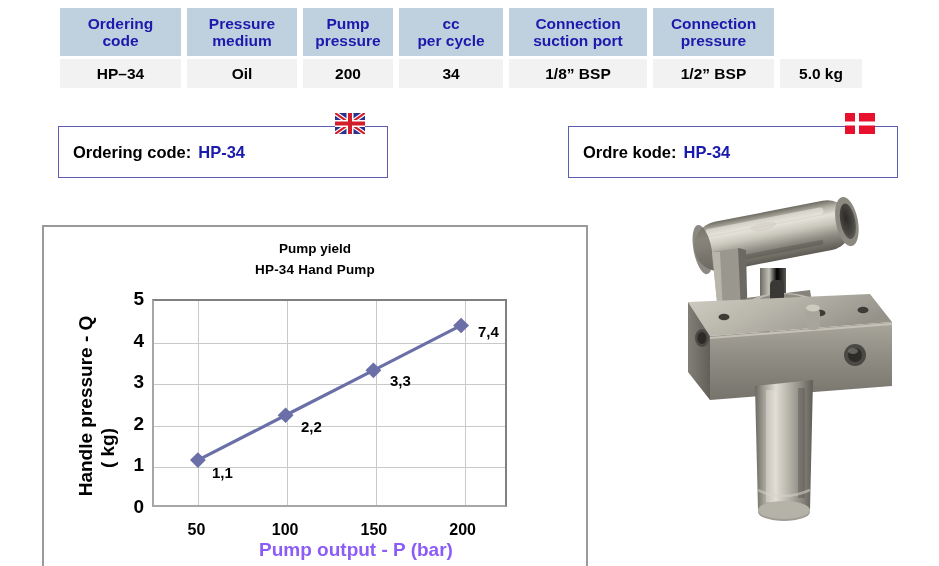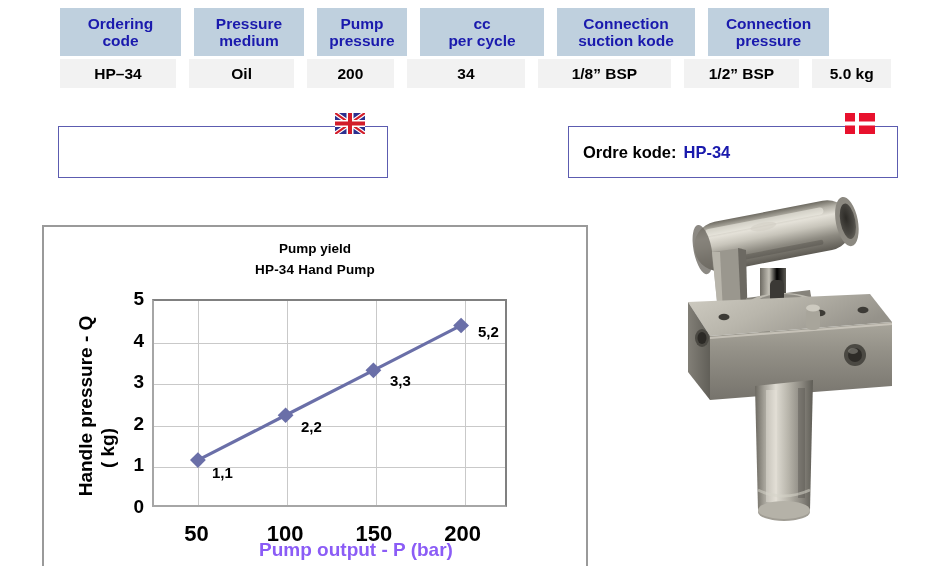--- a/index.html
+++ b/index.html
@@ -10,39 +10,39 @@
     font-family: "Liberation Sans", sans-serif;
     overflow: hidden;
   }
   #page { position: relative; width: 939px; height: 566px; background:#fff; }
 
   
   #spec-table {
     position: absolute; left: 60px; top: 8px; width: 831px; height: 80px;
     display: flex; flex-direction: column; gap: 3px;
   }
-  .tbl-row { display: flex; gap: 13px; }
+  .tbl-row { display: flex; gap: 6px; }
   .tbl-head-row { height: 48px; }
   .tbl-data-row { height: 29px; }
   .cell {
     display: flex; align-items: center; justify-content: center;
     text-align: center; line-height: 1.12;
   }
   .tbl-head-row .cell {
     background: #bfd0de; color: #1a1aad;
     font-weight: bold; font-size: 15.5px;
   }
   .tbl-data-row .cell {
     background: #f2f2f2; color: #000;
     font-weight: bold; font-size: 15.5px;
   }
   .c0 { width: 121px; }
   .c1 { width: 110px; }
   .c2 { width: 90px; }
-  .c3 { width: 124px; }
+  .c3 { width: 104px; }
   .c4 { width: 138px; }
   .c5 { width: 121px; }
   .c6 { width: 82px; }
 
   
   .order-box {
     position: absolute;
     border: 1.4px solid #5c5cb0;
     background: #ffffff;
   }
@@ -107,21 +107,21 @@
   .gl-v { position: absolute; top: 0; bottom: 0; width: 1px; background: #c9c9c9; }
   #series-svg { position: absolute; left: 0; top: 0; width: 100%; height: 100%; }
   .pt-label {
     position: absolute; font-size: 15px; font-weight: bold; color: #000;
     white-space: nowrap;
   }
 
   
   .xtick {
     position: absolute; width: 60px; text-align: center;
-    font-size: 22px; font-weight: bold; color: #000;
+    font-size: 16px; font-weight: bold; color: #000;
     transform: translateX(-50%);
   }
   #x-axis-title {
     position: absolute; left: 90px; right: 8px; bottom: 16px;
     text-align: center; font-size: 19px; font-weight: bold; color: #8b5cf6;
   }
 
   
   #product-figure {
     position: absolute; left: 620px; top: 190px; width: 320px; height: 376px;
@@ -141,38 +141,41 @@
       <div class="cell c1">
         <span><span>Pressure</span><br><span>medium</span></span>
       </div>
       <div class="cell c2">
         <span><span>Pump</span><br><span>pressure</span></span>
       </div>
       <div class="cell c3">
         <span><span>cc</span><br><span>per cycle</span></span>
       </div>
       <div class="cell c4">
-        <span><span>Connection</span><br><span>suction kode</span></span>
+        <span><span>Connection</span><br><span>suction port</span></span>
       </div>
       <div class="cell c5">
         <span><span>Connection</span><br><span>pressure</span></span>
       </div>
     </div>
     <div class="tbl-row tbl-data-row">
       <div class="cell c0">HP–34</div>
       <div class="cell c1">Oil</div>
       <div class="cell c2">200</div>
       <div class="cell c3">34</div>
       <div class="cell c4">1/8” BSP</div>
       <div class="cell c5">1/2” BSP</div>
       <div class="cell c6">5.0 kg</div>
     </div>
   </div>
 
   <div class="order-box" id="order-box-en">
+    <div class="order-text">
+      <span class="order-label">Ordering code:</span><span class="order-value">HP-34</span>
+    </div>
     <div class="flag" id="flag-uk">
       <svg width="30" height="21" viewBox="0 0 60 42">
         <rect width="60" height="42" fill="#2b2f8f"></rect>
         <path d="M0,0 L60,42 M60,0 L0,42" stroke="#ffffff" stroke-width="9"></path>
         <path d="M0,0 L60,42 M60,0 L0,42" stroke="#d21d2a" stroke-width="4.5"></path>
         <path d="M30,0 V42 M0,21 H60" stroke="#ffffff" stroke-width="14"></path>
         <path d="M30,0 V42 M0,21 H60" stroke="#d21d2a" stroke-width="8"></path>
       </svg>
     </div>
   </div>
@@ -227,21 +230,21 @@
           <polygon points="44.4,154.24 52.4,162.24 44.4,170.24 36.4,162.24"></polygon>
           <polygon points="133.1,108.48 141.1,116.48 133.1,124.48 125.1,116.48"></polygon>
           <polygon points="221.9,62.72 229.9,70.72 221.9,78.72 213.9,70.72"></polygon>
           <polygon points="310.6,16.96 318.6,24.96 310.6,32.96 302.6,24.96"></polygon>
         </g>
       </svg>
 
       <div class="pt-label" style="left:58px; top:163px;">1,1</div>
       <div class="pt-label" style="left:147px; top:117px;">2,2</div>
       <div class="pt-label" style="left:236px; top:71px;">3,3</div>
-      <div class="pt-label" style="left:324px; top:22px;">5,2</div>
+      <div class="pt-label" style="left:324px; top:22px;">7,4</div>
     </div>
 
     <div class="xtick" style="left:152.4px; top:294px;">50</div>
     <div class="xtick" style="left:241.1px; top:294px;">100</div>
     <div class="xtick" style="left:329.9px; top:294px;">150</div>
     <div class="xtick" style="left:418.6px; top:294px;">200</div>
 
     <div id="x-axis-title">Pump output - P (bar)</div>
   </div>
 

